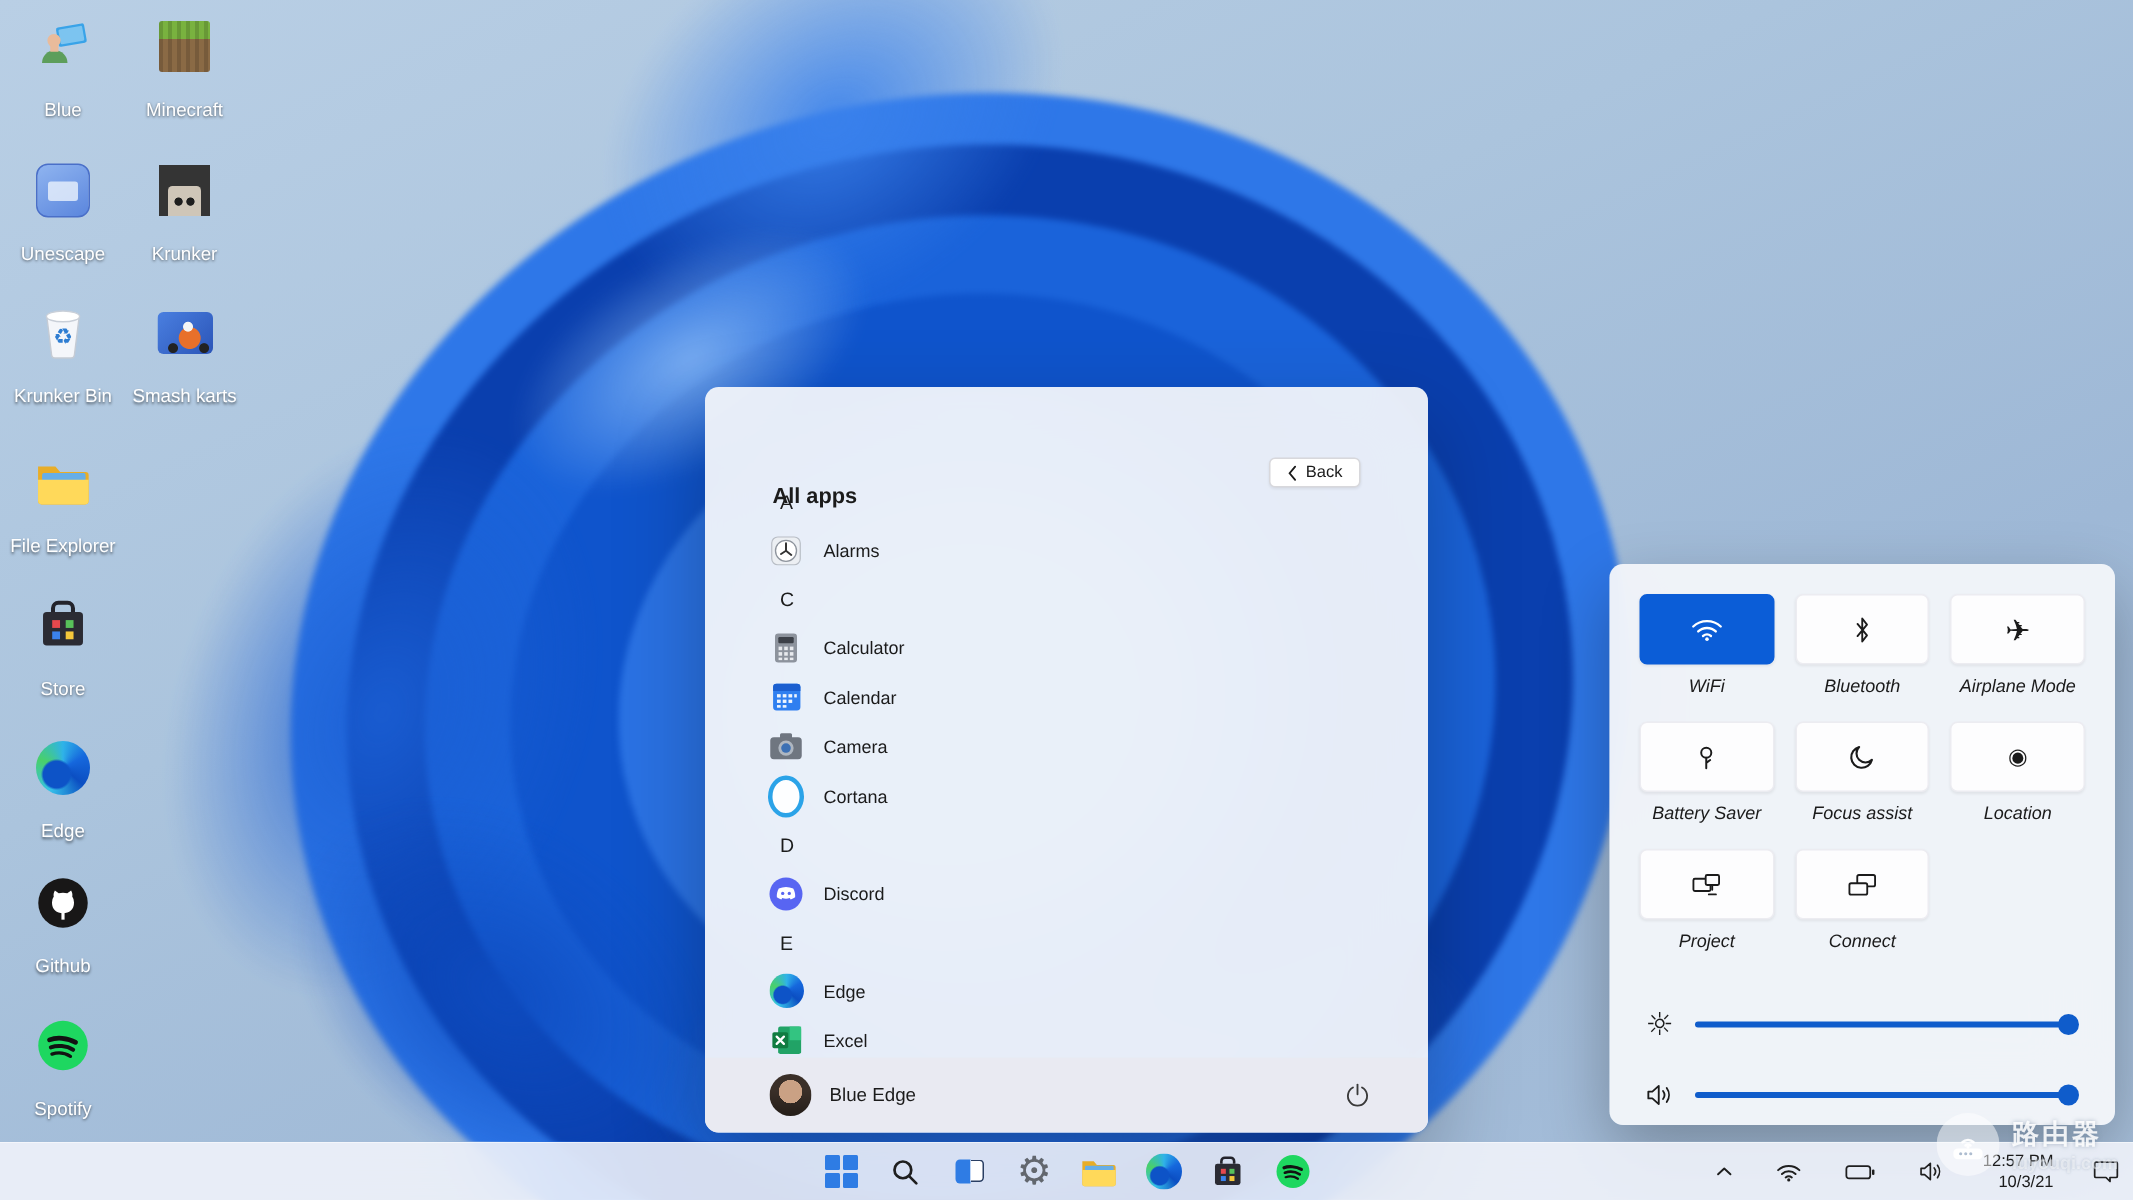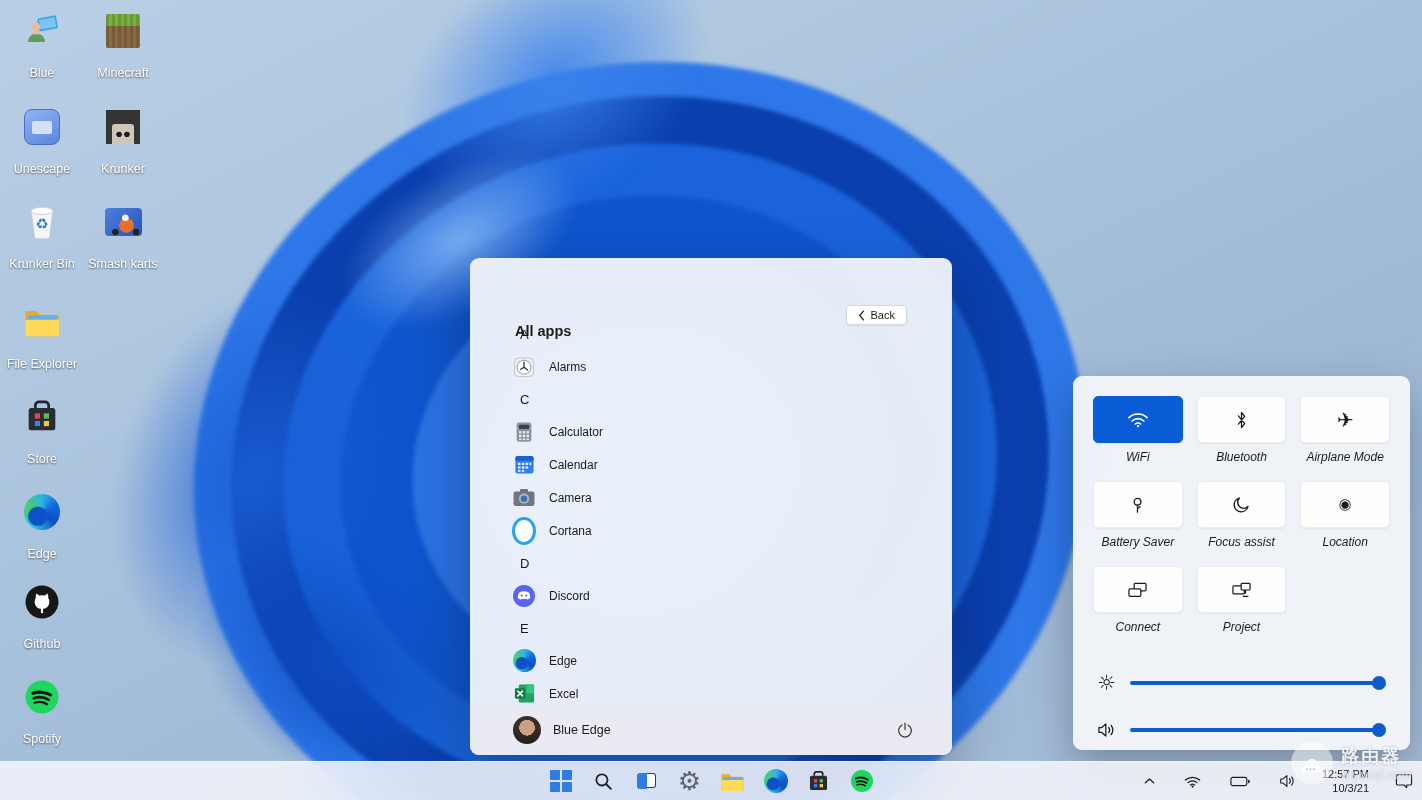--- a/index.html
+++ b/index.html
@@ -410,35 +410,35 @@
       </div>
       <div class="qs-cell">
         <div class="tile">
           <span class="glyph" style="font-size:15px;">◉</span>
         </div>
         <div class="tile-label">Location</div>
       </div>
       <div class="qs-cell">
         <div class="tile">
           <svg width="19" height="16" viewBox="0 0 20 16">
-              <rect x="6.5" y="1" width="12.5" height="8" rx="1.2" fill="none" stroke="#1b1b1b" stroke-width="1.3"></rect>
-              <rect x="1" y="6.8" width="12.5" height="8" rx="1.2" fill="#fdfdfe" stroke="#1b1b1b" stroke-width="1.3"></rect>
-            </svg>
-        </div>
-        <div class="tile-label">Connect</div>
-      </div>
-      <div class="qs-cell">
-        <div class="tile">
-          <svg width="19" height="16" viewBox="0 0 20 16">
               <rect x="1" y="3.6" width="12" height="8.6" rx="1" fill="none" stroke="#1b1b1b" stroke-width="1.3"></rect>
               <rect x="9.6" y="1" width="9.4" height="7" rx="1" fill="#fdfdfe" stroke="#1b1b1b" stroke-width="1.3"></rect>
               <path d="M14.2 8 v3.4 M11.8 14.6 h5" stroke="#1b1b1b" stroke-width="1.3" stroke-linecap="round" fill="none"></path>
             </svg>
         </div>
         <div class="tile-label">Project</div>
+      </div>
+      <div class="qs-cell">
+        <div class="tile">
+          <svg width="19" height="16" viewBox="0 0 20 16">
+              <rect x="6.5" y="1" width="12.5" height="8" rx="1.2" fill="none" stroke="#1b1b1b" stroke-width="1.3"></rect>
+              <rect x="1" y="6.8" width="12.5" height="8" rx="1.2" fill="#fdfdfe" stroke="#1b1b1b" stroke-width="1.3"></rect>
+            </svg>
+        </div>
+        <div class="tile-label">Connect</div>
       </div>
     </div>
     <div class="slider-row first">
       <span class="glyph" style="font-size:21px;">☼</span>
       <span class="track">
           <span class="knob"></span>
         </span>
     </div>
     <div class="slider-row second">
       <svg width="19" height="16" viewBox="0 0 20 16">

